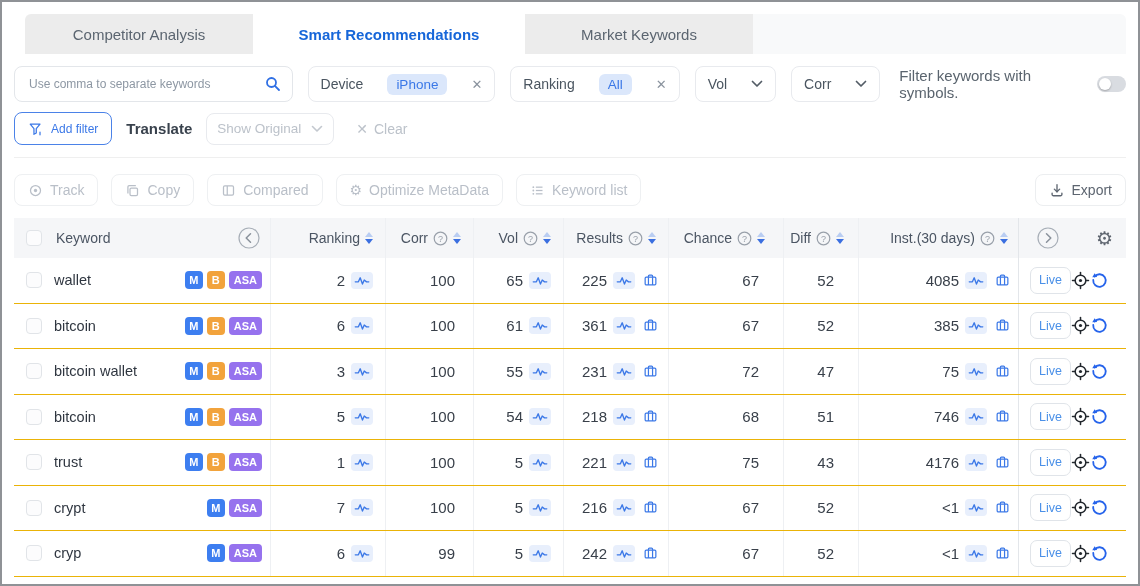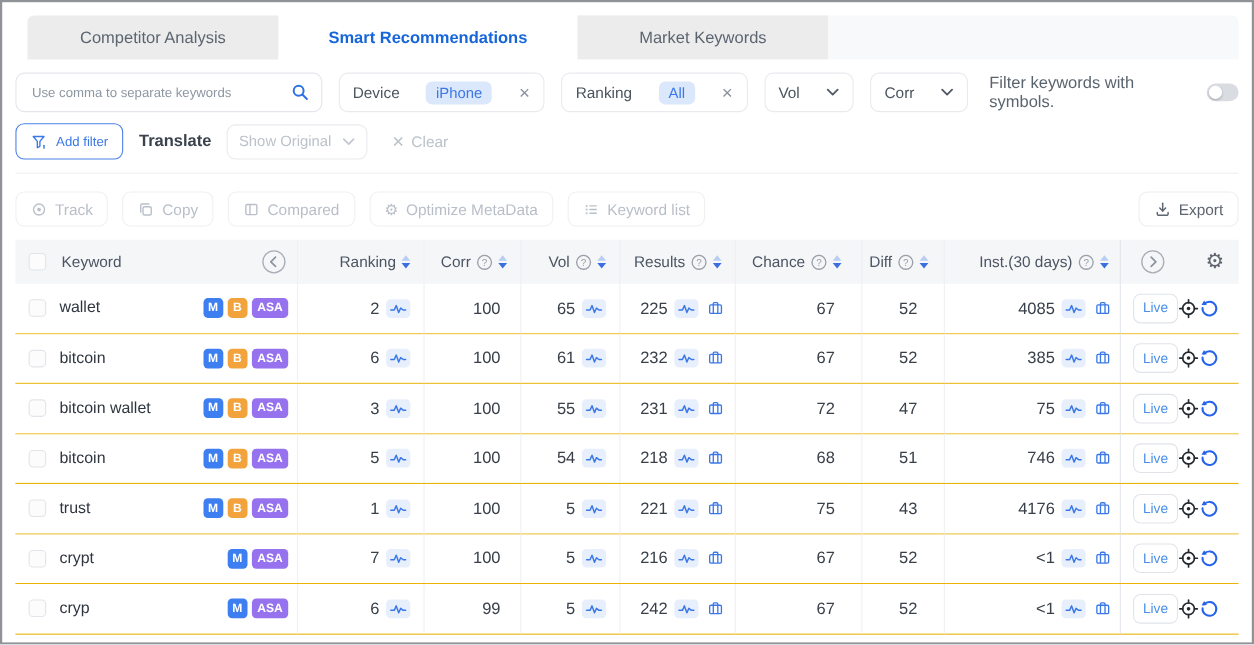--- a/index.html
+++ b/index.html
@@ -440,21 +440,21 @@
     </div>
     <div class="cell cell-num num bl pr12">
       <span>61</span>
       <span class="spark">
         <svg width="18" height="13" viewBox="0 0 20 14">
                 <polyline points="2.5,8.5 6,8.5 8,4 10.5,11 12.5,6.5 15,8.5 17.5,8.5" fill="none" stroke="#3b78e7" stroke-width="1.5" stroke-linecap="round" stroke-linejoin="round"></polyline>
               </svg>
       </span>
     </div>
     <div class="cell cell-num num bl pr10">
-      <span>232</span>
+      <span>361</span>
       <span class="spark">
         <svg width="18" height="13" viewBox="0 0 20 14">
                 <polyline points="2.5,8.5 6,8.5 8,4 10.5,11 12.5,6.5 15,8.5 17.5,8.5" fill="none" stroke="#3b78e7" stroke-width="1.5" stroke-linecap="round" stroke-linejoin="round"></polyline>
               </svg>
       </span>
       <span class="store">
         <svg width="15" height="15" viewBox="0 0 16 16">
                 <path d="M5.8 4.5V3.2a1 1 0 0 1 1-1h2.4a1 1 0 0 1 1 1v1.3" fill="none" stroke="#3b78e7" stroke-width="1.3"></path>
                 <rect x="2.3" y="4.5" width="11.4" height="8.2" rx="1.2" fill="none" stroke="#3b78e7" stroke-width="1.3"></rect>
                 <line x1="5.8" y1="4.5" x2="5.8" y2="12.7" stroke="#3b78e7" stroke-width="1.3"></line>

